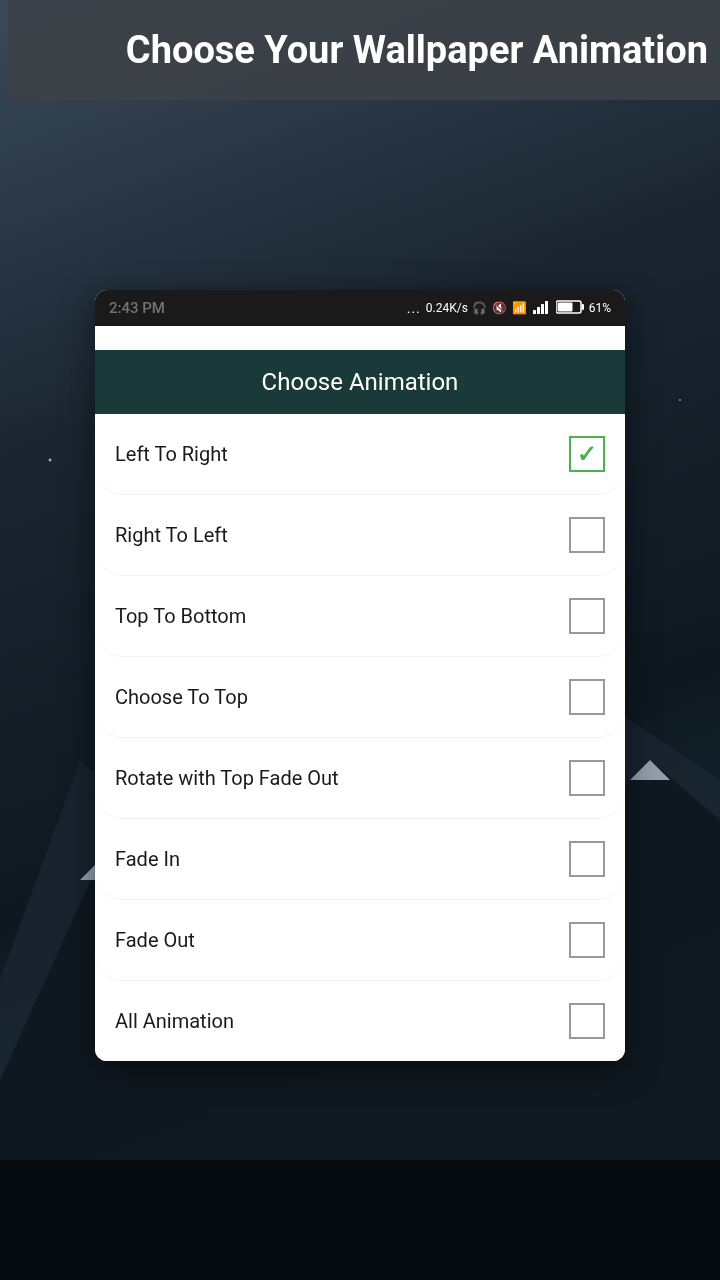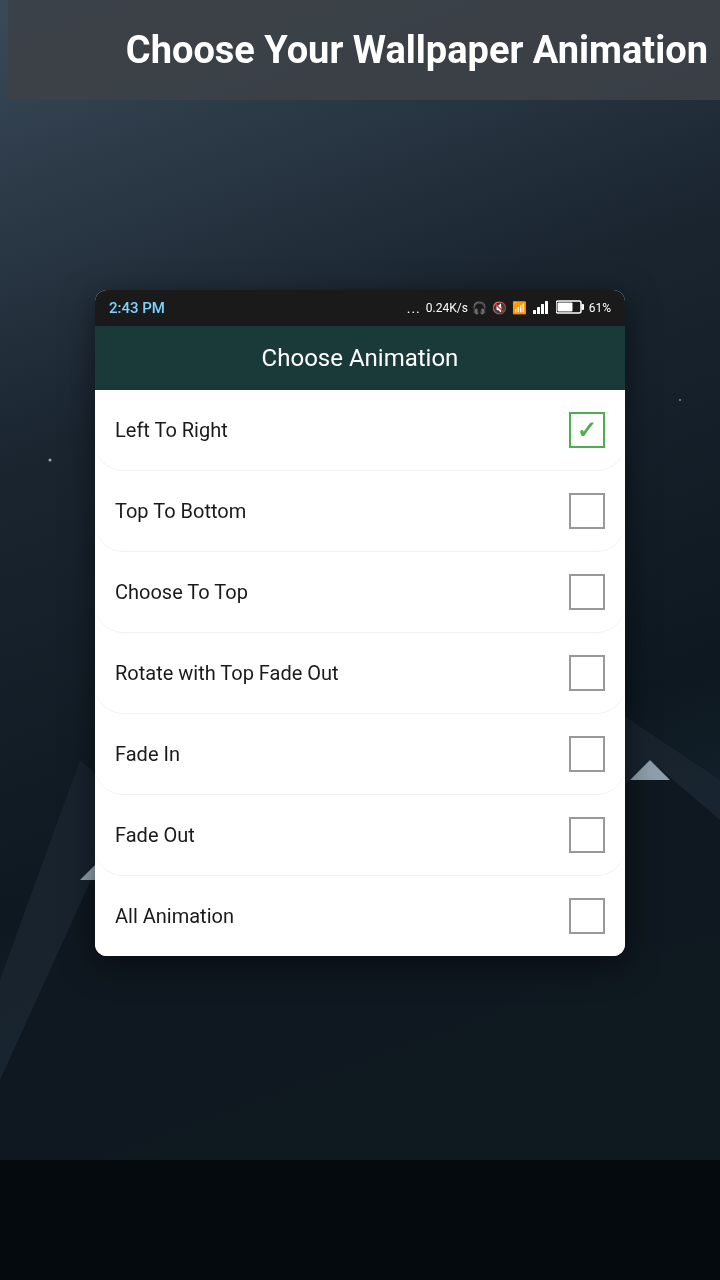--- a/index.html
+++ b/index.html
@@ -54,21 +54,21 @@
     .status-bar {
       background: #1a1a1a;
       padding: 6px 14px;
       display: flex;
       align-items: center;
       justify-content: space-between;
       height: 36px;
     }
 
     .status-time {
-      color: #7dd3fc;
+      color: #737373;
       font-size: 15px;
       font-weight: 500;
     }
 
     .status-right {
       display: flex;
       align-items: center;
       gap: 5px;
       color: white;
       font-size: 12px;
@@ -76,20 +76,21 @@
 
     .status-dots {
       letter-spacing: 1px;
       font-size: 14px;
     }
 
     .dialog-title-bar {
       background: #1a3a3a;
       padding: 18px;
       text-align: center;
+      margin-top: 24px;
     }
 
     .dialog-title {
       color: #ffffff;
       font-size: 24px;
       font-weight: 400;
     }
 
     .animation-list {
       background: #ffffff;
@@ -219,20 +220,24 @@
 
   <div class="animation-list">
 
     <div class="animation-item">
       <span class="animation-label">Left To Right</span>
       <div class="checkbox checked">
         <span class="checkmark">✓</span>
       </div>
     </div>
 
+    <div class="animation-item">
+      <span class="animation-label">Right To Left</span>
+      <div class="checkbox"></div>
+    </div>
 
     <div class="animation-item">
       <span class="animation-label">Top To Bottom</span>
       <div class="checkbox"></div>
     </div>
 
     <div class="animation-item">
       <span class="animation-label">Choose To Top</span>
       <div class="checkbox"></div>
     </div>

